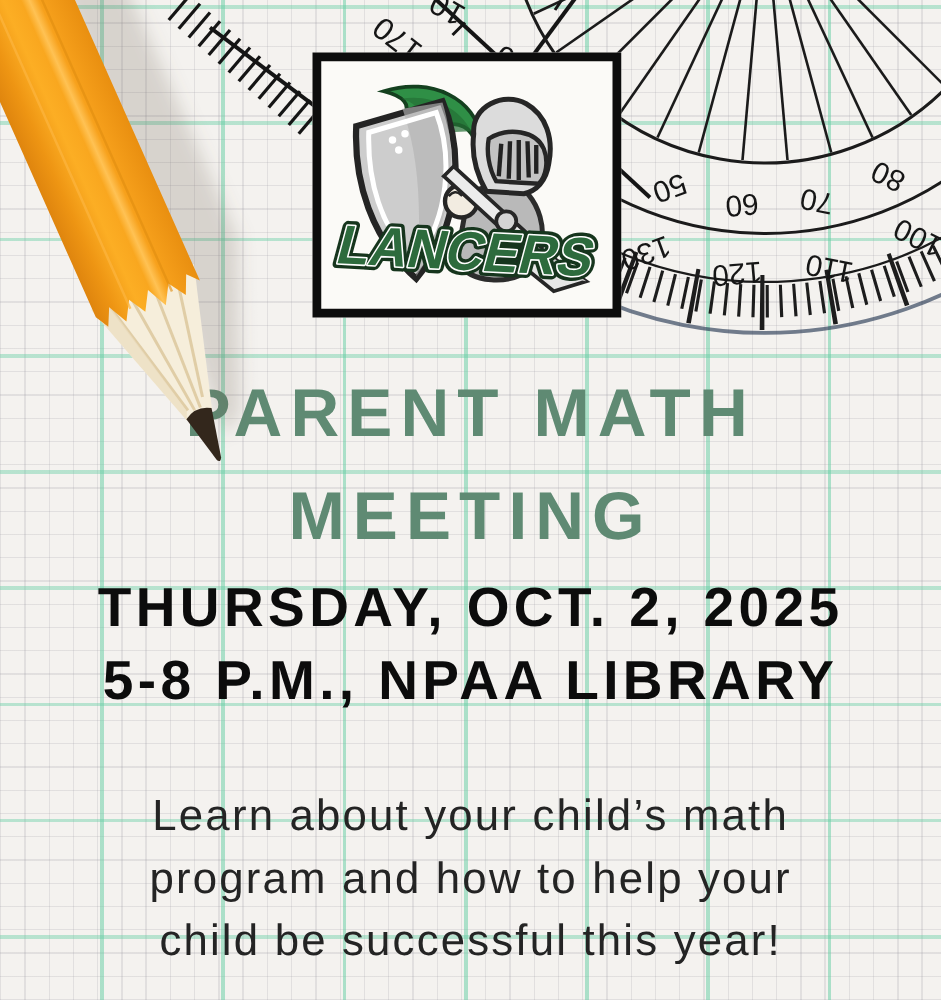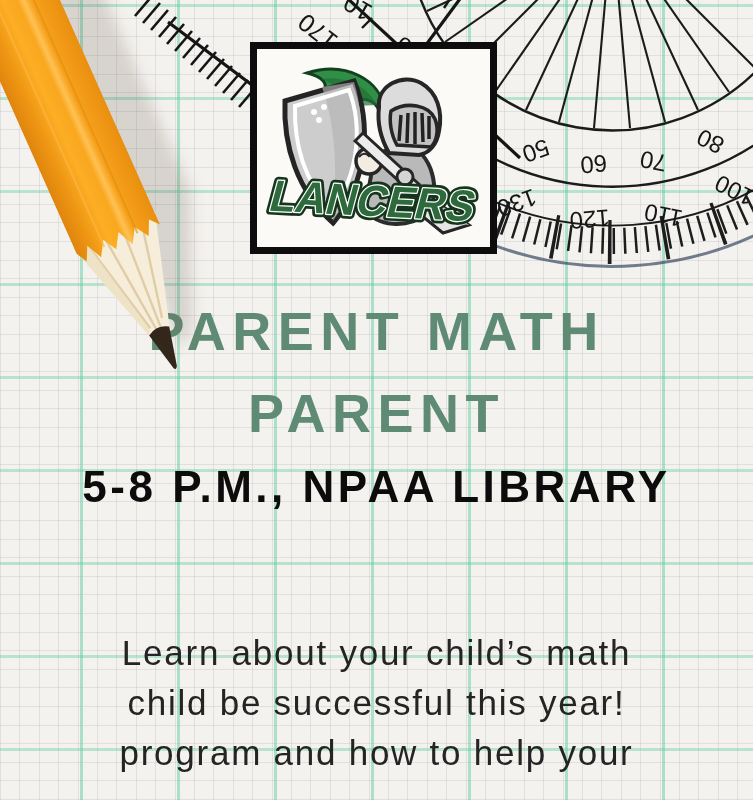--- a/index.html
+++ b/index.html
@@ -144,31 +144,32 @@
 
       <g transform="translate(116,152) rotate(3) skewX(-12)">
         <text x="0" y="15" text-anchor="middle" font-size="44" font-weight="bold" font-family="Liberation Sans, DejaVu Sans, sans-serif" textLength="204" lengthAdjust="spacingAndGlyphs" fill="#2d6b3d" stroke="#16351d" stroke-width="8" paint-order="stroke" stroke-linejoin="round">LANCERS</text>
         <text x="0" y="15" text-anchor="middle" font-size="44" font-weight="bold" font-family="Liberation Sans, DejaVu Sans, sans-serif" textLength="204" lengthAdjust="spacingAndGlyphs" fill="#2d6b3d" stroke="#ffffff" stroke-width="2.5" paint-order="stroke" stroke-linejoin="round">LANCERS</text>
       </g>
     </svg>
   </div>
 
   <div class="title-block">
     <div>PARENT MATH</div>
-    <div>PARENT</div>
+    <div>MEETING</div>
   </div>
 
   <div class="date-block">
+    <div>THURSDAY, OCT. 2, 2025</div>
     <div>5-8 P.M., NPAA LIBRARY</div>
   </div>
 
   <div class="desc-block">
     <div>Learn about your child’s math</div>
+    <div>program and how to help your</div>
     <div>child be successful this year!</div>
-    <div>program and how to help your</div>
   </div>
 
   <svg class="pencil-layer" width="753" height="800" viewBox="0 0 753 800">
     <defs>
       <linearGradient id="pencilBody" gradientUnits="userSpaceOnUse" x1="-44" y1="0" x2="44" y2="0">
         <stop offset="0" stop-color="#df850e"></stop>
         <stop offset="0.18" stop-color="#ee9513"></stop>
         <stop offset="0.40" stop-color="#fcae24"></stop>
         <stop offset="0.55" stop-color="#f9a71f"></stop>
         <stop offset="0.62" stop-color="#ffc254"></stop>

